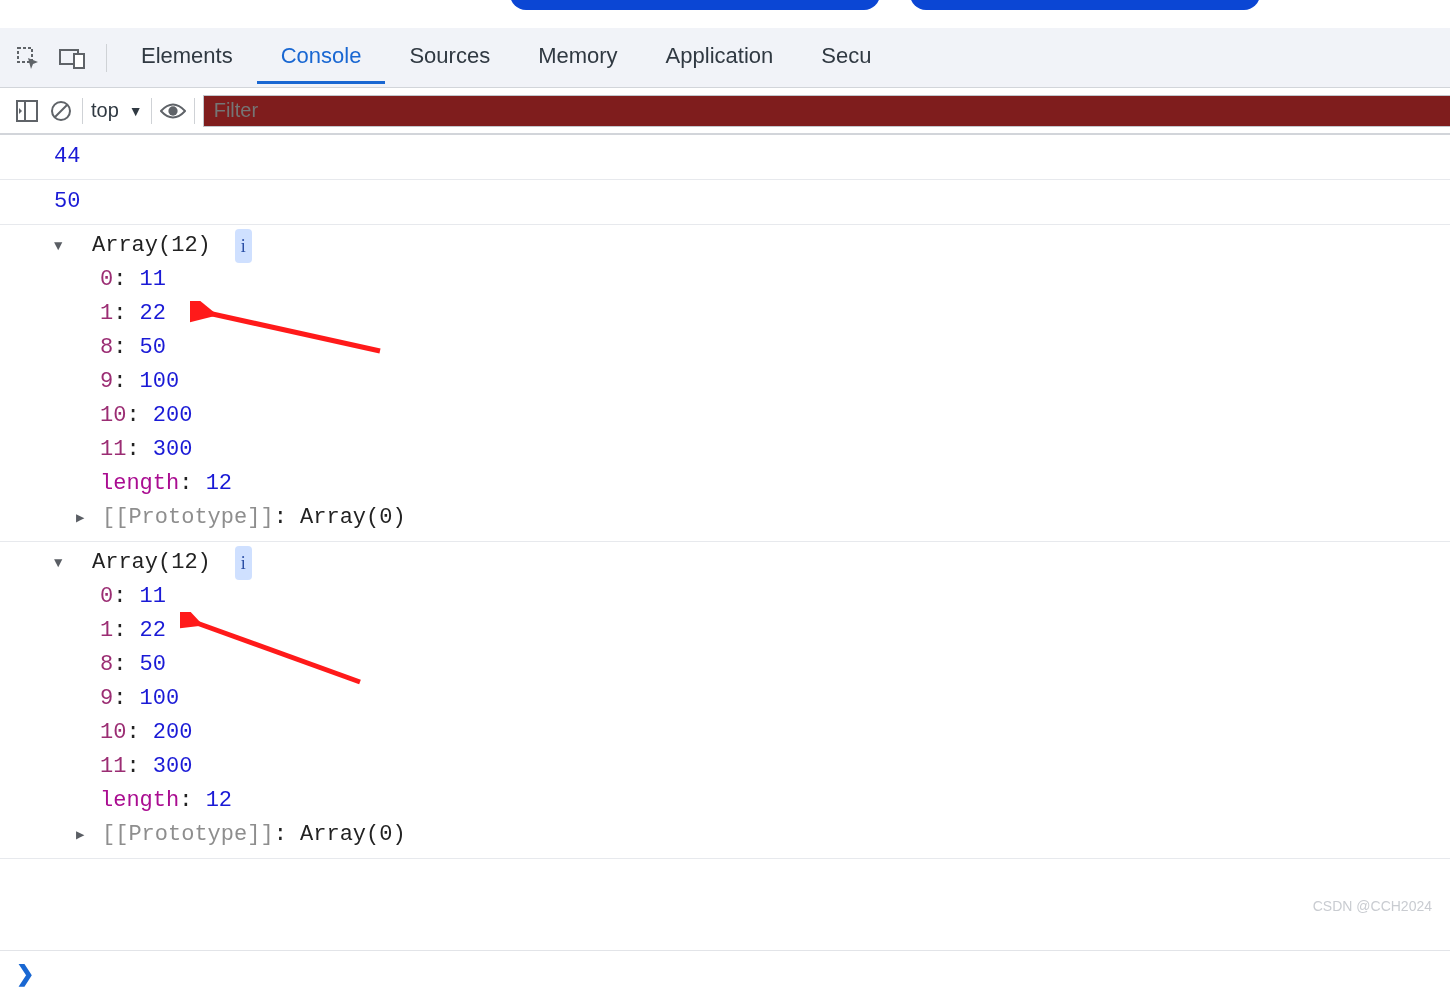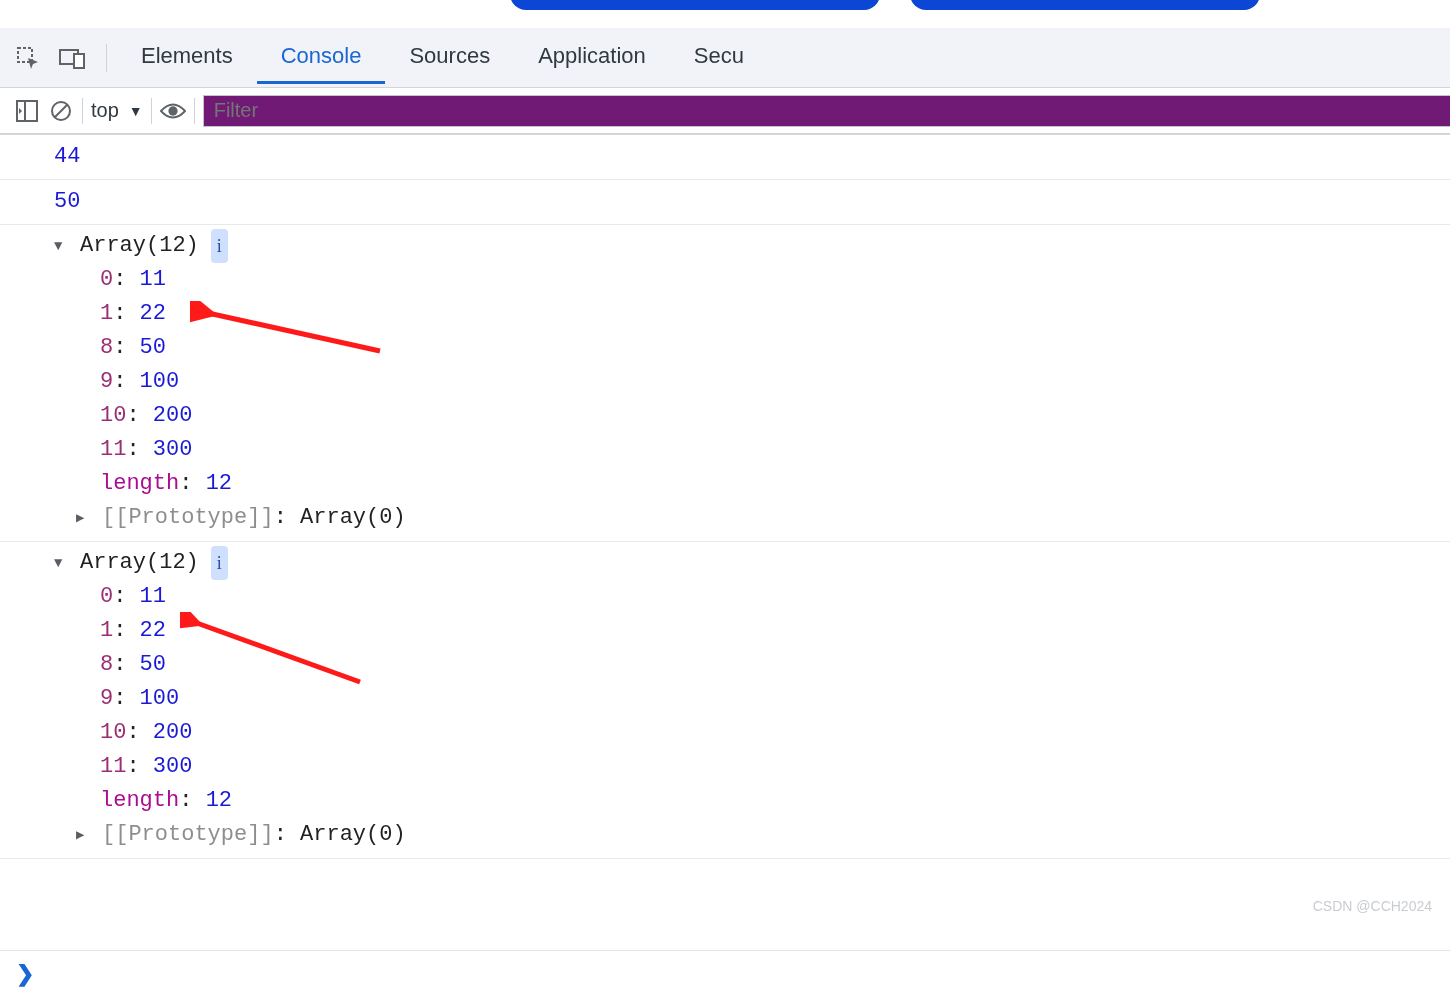--- a/index.html
+++ b/index.html
@@ -81,42 +81,42 @@
     width: 1px; height: 26px; background: #cfd2d6;
   }
   .filter-input {
     flex: 1;
     height: 32px;
     border: 1px solid #c2c6cc;
     border-right: none;
     padding: 0 10px;
     font-size: 20px;
     color: #9ea3a9;
-    background: #701a75;
+    background: #7f1d1d;
     outline: none;
   }
   .log-row {
     border-bottom: 1px solid #e7e9ed;
     padding: 6px 0 6px 54px;
     font-family: "SimSun", "NSimSun", "Courier New", monospace;
     font-size: 22px;
     line-height: 32px;
   }
   .num-link { color: #1a1ad6; }
   .divider-thin { height:1px; background:#d2d5da; }
   .obj-block {
     padding: 4px 0 6px 54px;
     font-family: "SimSun", "NSimSun", "Courier New", monospace;
     font-size: 22px;
     line-height: 34px;
     border-bottom: 1px solid #e7e9ed;
     position: relative;
   }
   .obj-header {
-    display: flex; align-items: center; gap: 12px;
+    display: flex; align-items: center; gap: 24px;
   }
   .disclosure {
     font-size: 14px;
     color: #5a5e64;
     width: 14px;
     cursor: pointer;
   }
   .disclosure.closed::before { content: "▶"; }
   .disclosure.open::before { content: "▼"; }
   .obj-title { color: #222; }
@@ -183,20 +183,21 @@
   <div class="dt-icon">
     <svg width="26" height="22" viewBox="0 0 26 22" fill="none" stroke="#5f6368" stroke-width="2">
       <rect x="1" y="3" width="18" height="14"></rect>
       <rect x="15" y="7" width="10" height="14" fill="#fff"></rect>
     </svg>
   </div>
   <div class="dt-sep"></div>
   <div class="dt-tab">Elements</div>
   <div class="dt-tab active">Console</div>
   <div class="dt-tab">Sources</div>
+  <div class="dt-tab">Memory</div>
   <div class="dt-tab">Application</div>
   <div class="dt-tab" style="padding-right:0">Secu</div>
 </div>
 
 <div class="console-toolbar">
   <div class="tool-icon">
     <svg width="22" height="22" viewBox="0 0 22 22" fill="none" stroke="#5f6368" stroke-width="2">
       <rect x="1" y="1" width="20" height="20"></rect>
       <line x1="9" y1="1" x2="9" y2="21"></line>
       <path d="M3 8 L6 11 L3 14" fill="#5f6368" stroke="none"></path>

